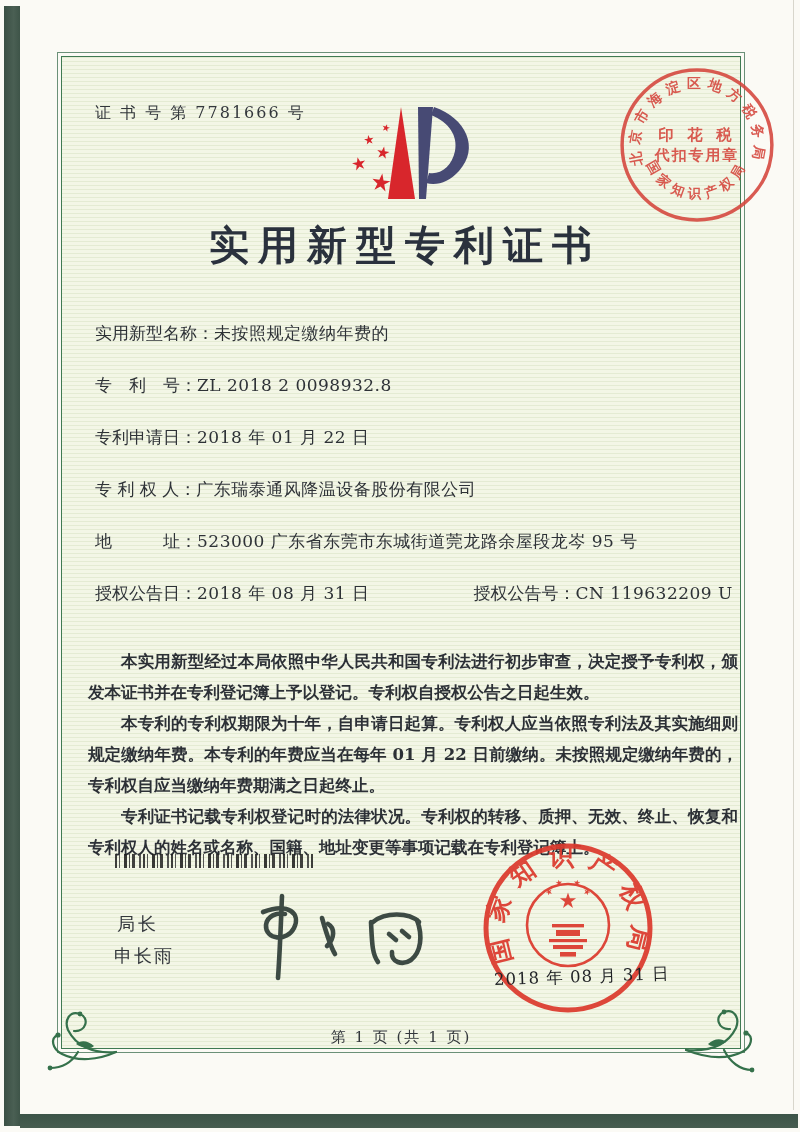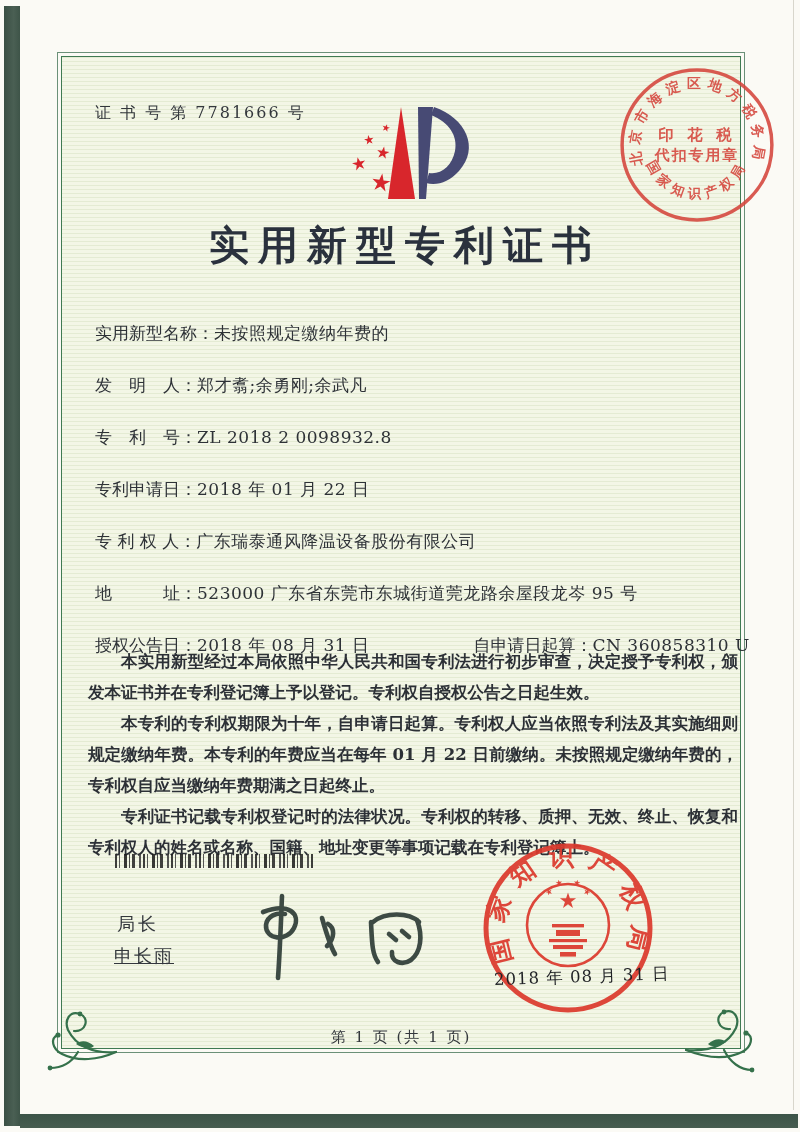--- a/index.html
+++ b/index.html
@@ -45,21 +45,21 @@
   .barcode{position:absolute;left:115px;top:854px;width:198px;height:14px;opacity:.85;
     background:repeating-linear-gradient(90deg,
       #1d1d1d 0 2px, transparent 2px 4px,
       #3a3a3a 4px 5px, transparent 5px 9px,
       #161616 9px 12px, transparent 12px 14px,
       #2c2c2c 14px 15px, transparent 15px 17px,
       #202020 17px 20px, transparent 20px 24px,
       #383838 24px 26px, transparent 26px 28px);}
 
   .signer-title{position:absolute;left:117px;top:912px;font-size:18px;letter-spacing:3px;color:#33373c;}
-  .signer-name{position:absolute;left:114px;top:944px;font-size:18px;letter-spacing:2px;color:#33373c;text-decoration:underline;}
+  .signer-name{position:absolute;left:114px;top:944px;font-size:18px;letter-spacing:2px;color:#33373c;}
   .autograph{position:absolute;left:225px;top:890px;width:210px;height:95px;}
 
   .office-seal{position:absolute;left:481px;top:841px;width:174px;height:174px;opacity:.93;}
   .seal-date{position:absolute;left:494px;top:966px;font-size:16.5px;letter-spacing:1px;
     color:#1f2125;transform:rotate(-2deg);}
 
   .footer{position:absolute;left:57px;top:1028px;width:688px;text-align:center;
     font-size:15px;letter-spacing:2px;color:#33373c;}
 
   .flourish{position:absolute;}
@@ -140,36 +140,33 @@
   <text x="77" y="92" text-anchor="middle" font-size="14.5" font-weight="bold" fill="#d5453c" letter-spacing="2">代扣专用章</text>
 </svg>
 
 <div class="title">实用新型专利证书</div>
 
 <div class="fields">
   <div class="field-row">
     <span class="field-label">实用新型名称：</span><span class="field-value">未按照规定缴纳年费的</span>
   </div>
   <div class="field-row">
-    <span class="field-label">发　明　人：</span><span class="field-value">郑才翥;余勇刚;余武凡</span>
-  </div>
-  <div class="field-row">
     <span class="field-label">专　利　号：</span><span class="field-value">ZL 2018 2 0098932.8</span>
   </div>
   <div class="field-row">
     <span class="field-label">专利申请日：</span><span class="field-value">2018 年 01 月 22 日</span>
   </div>
   <div class="field-row">
     <span class="field-label">专 利 权 人：</span><span class="field-value">广东瑞泰通风降温设备股份有限公司</span>
   </div>
   <div class="field-row">
     <span class="field-label">地　　　址：</span><span class="field-value">523000 广东省东莞市东城街道莞龙路余屋段龙岑 95 号</span>
   </div>
   <div class="field-row">
-    <span class="field-label">授权公告日：</span><span class="field-value">2018 年 08 月 31 日</span><span class="grant-no"><span class="field-label">自申请日起算：</span><span class="field-value">CN 360858310 U</span></span>
+    <span class="field-label">授权公告日：</span><span class="field-value">2018 年 08 月 31 日</span><span class="grant-no"><span class="field-label">授权公告号：</span><span class="field-value">CN 119632209 U</span></span>
   </div>
 </div>
 
 <div class="body-text">
   <p>本实用新型经过本局依照中华人民共和国专利法进行初步审查，决定授予专利权，颁发本证书并在专利登记簿上予以登记。专利权自授权公告之日起生效。</p>
   <p>本专利的专利权期限为十年，自申请日起算。专利权人应当依照专利法及其实施细则规定缴纳年费。本专利的年费应当在每年 01 月 22 日前缴纳。未按照规定缴纳年费的，专利权自应当缴纳年费期满之日起终止。</p>
   <p>专利证书记载专利权登记时的法律状况。专利权的转移、质押、无效、终止、恢复和专利权人的姓名或名称、国籍、地址变更等事项记载在专利登记簿上。</p>
 </div>
 
 <div class="barcode"></div>

